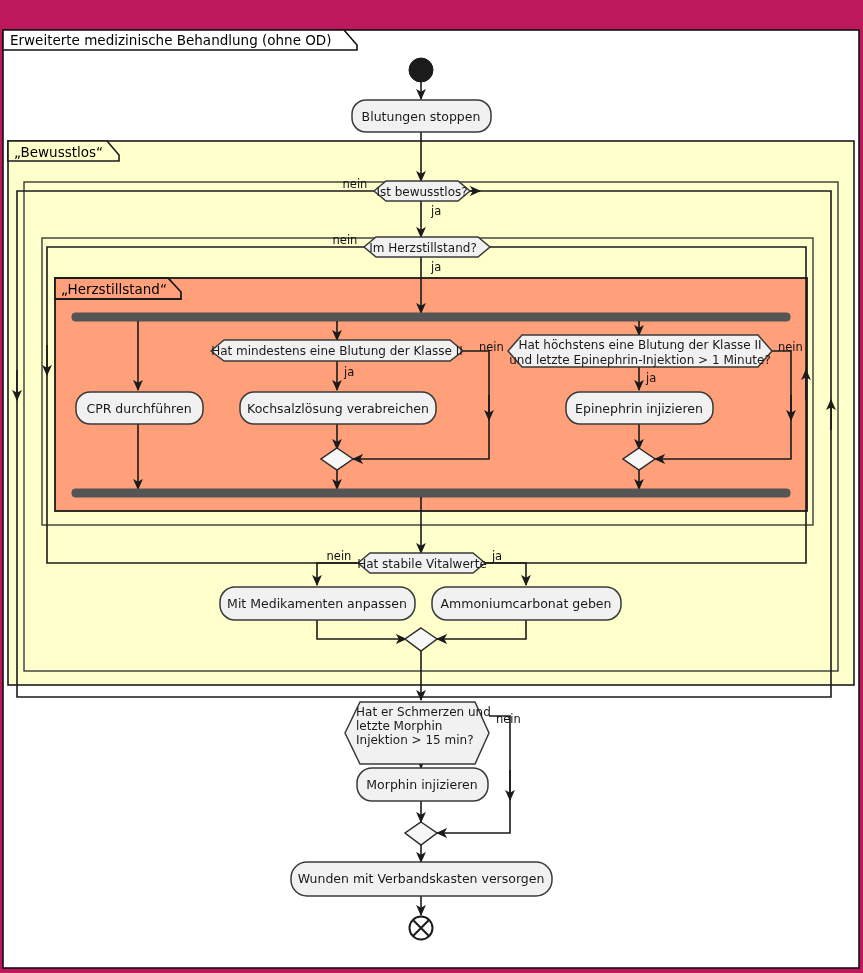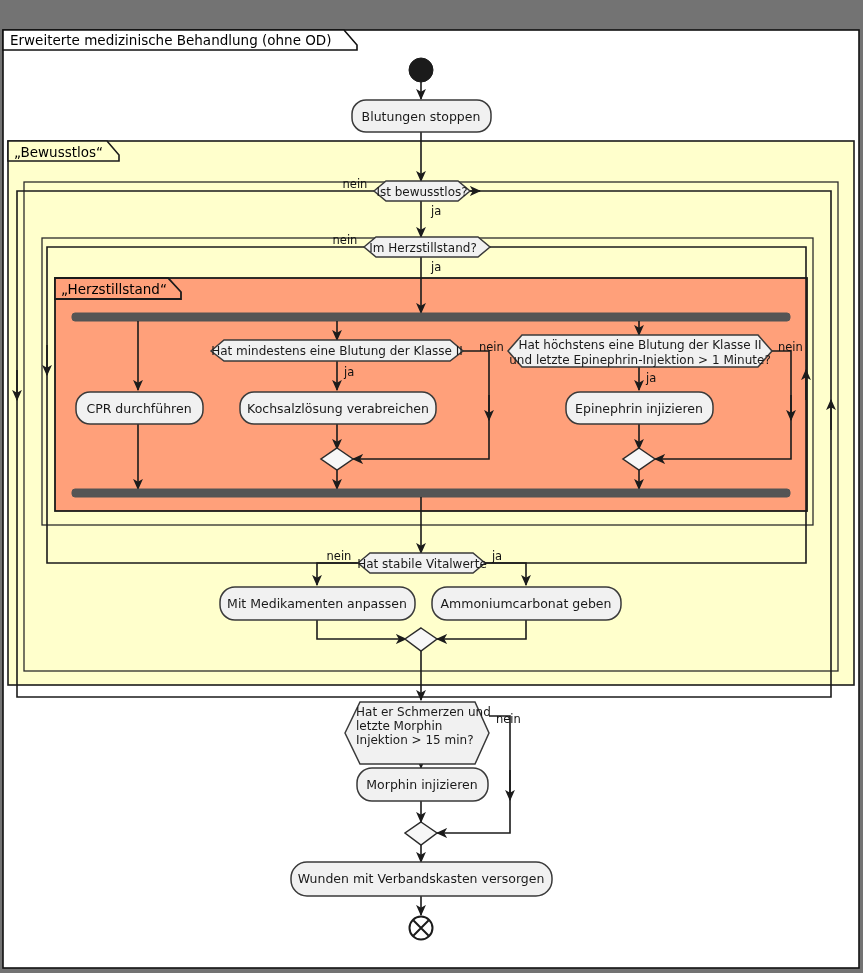--- a/index.html
+++ b/index.html
@@ -4,21 +4,21 @@
 <style>
   html, body {
     margin: 0;
     padding: 0;
     background: #ffffff;
   }
   #stage {
     position: relative;
     width: 863px;
     height: 973px;
-    background: #737373;
+    background: #be185d;
     font-family: "DejaVu Sans", "Liberation Sans", sans-serif;
     overflow: hidden;
   }
   #diagram-svg {
     position: absolute;
     left: 0;
     top: 0;
   }
   .node-text {
     font-family: "DejaVu Sans", "Liberation Sans", sans-serif;

